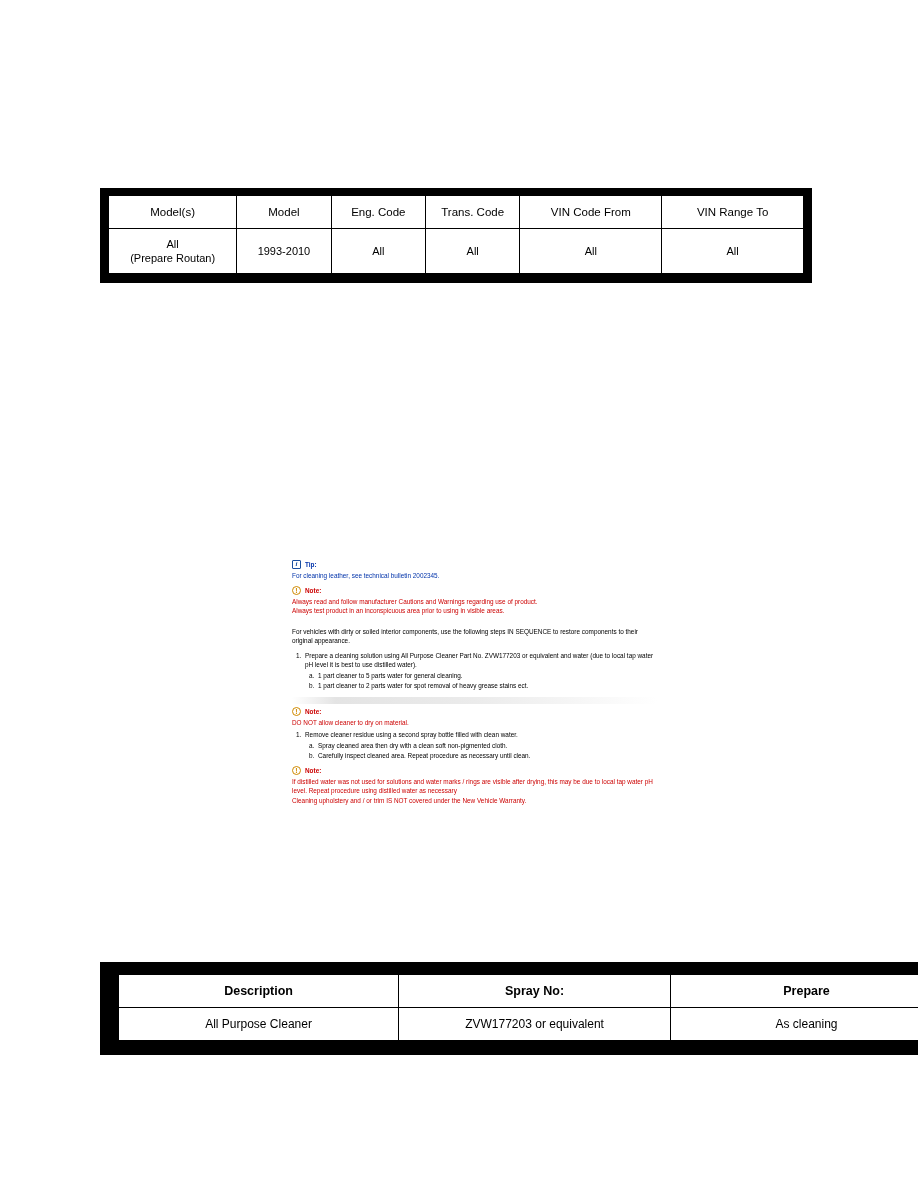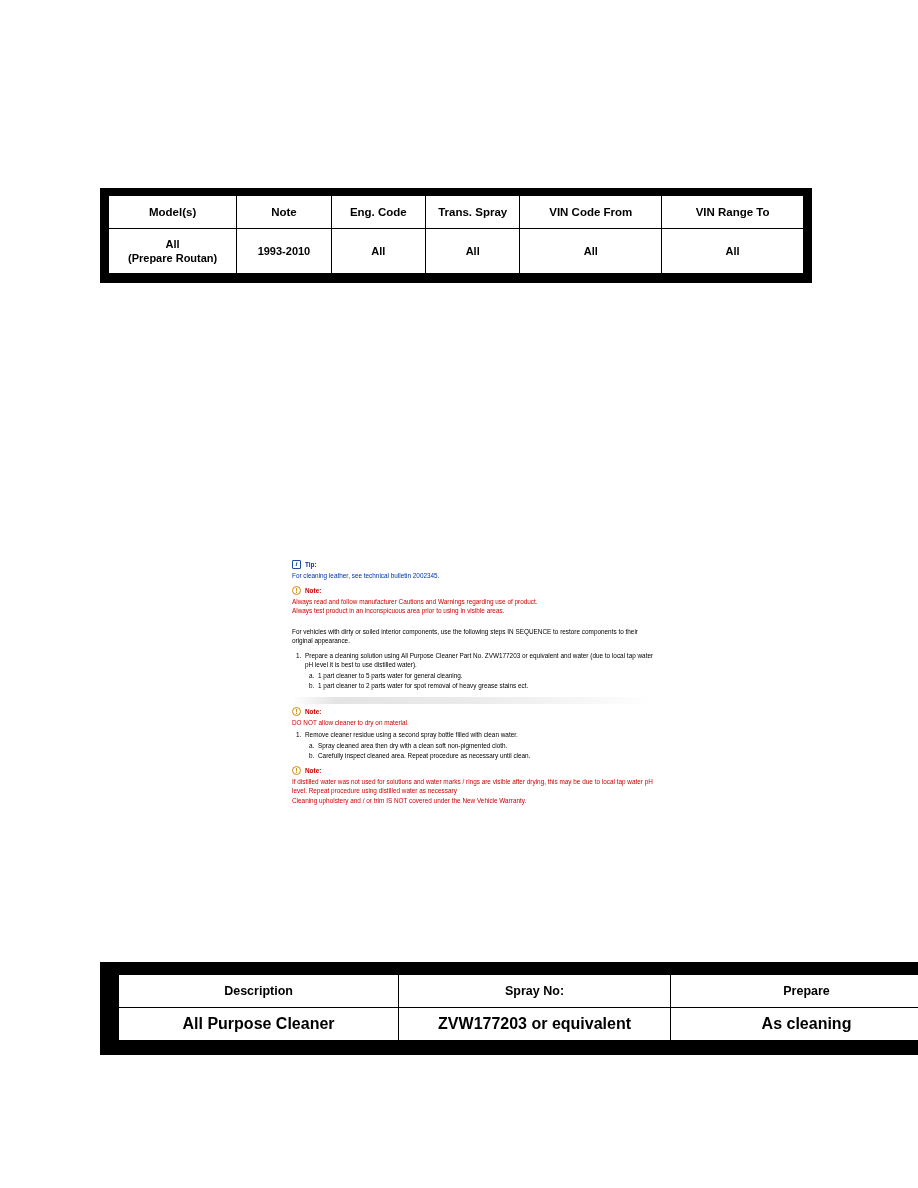--- a/index.html
+++ b/index.html
@@ -29,21 +29,21 @@
     border-collapse: collapse;
     width: 100%;
     background: #ffffff;
     table-layout: fixed;
   }
   table.appl th, table.appl td {
     border: 1px solid #000000;
     text-align: center;
     vertical-align: middle;
     font-size: 11px;
-    font-weight: bold;
+    font-weight: normal;
     color: #000000;
     background: #ffffff;
   }
   table.appl th {
     height: 30px;
     font-size: 11.5px;
   }
   table.appl td {
     height: 42px;
     line-height: 14px;
@@ -197,38 +197,38 @@
     background: #ffffff;
     color: #000000;
   }
   table.parts th {
     height: 30px;
     font-size: 12.5px;
     font-weight: bold;
   }
   table.parts td {
     height: 30px;
-    font-size: 16px;
-    font-weight: bold;
+    font-size: 12px;
+    font-weight: normal;
   }
   .pcol-desc { width: 34%; }
   .pcol-part { width: 33%; }
   .pcol-qty { width: 33%; }
 </style>
 </head>
 <body>
 
 <div class="top-table-wrap">
   <table class="appl">
     <thead>
       <tr>
         <th class="col-model">Model(s)</th>
-        <th class="col-year">Note</th>
+        <th class="col-year">Model</th>
         <th class="col-eng">Eng. Code</th>
-        <th class="col-trans">Trans. Spray</th>
+        <th class="col-trans">Trans. Code</th>
         <th class="col-vinfrom">VIN Code From</th>
         <th class="col-vinto">VIN Range To</th>
       </tr>
     </thead>
     <tbody>
       <tr>
         <td>
           <div>All</div>
           <div>(Prepare Routan)</div>
         </td>

